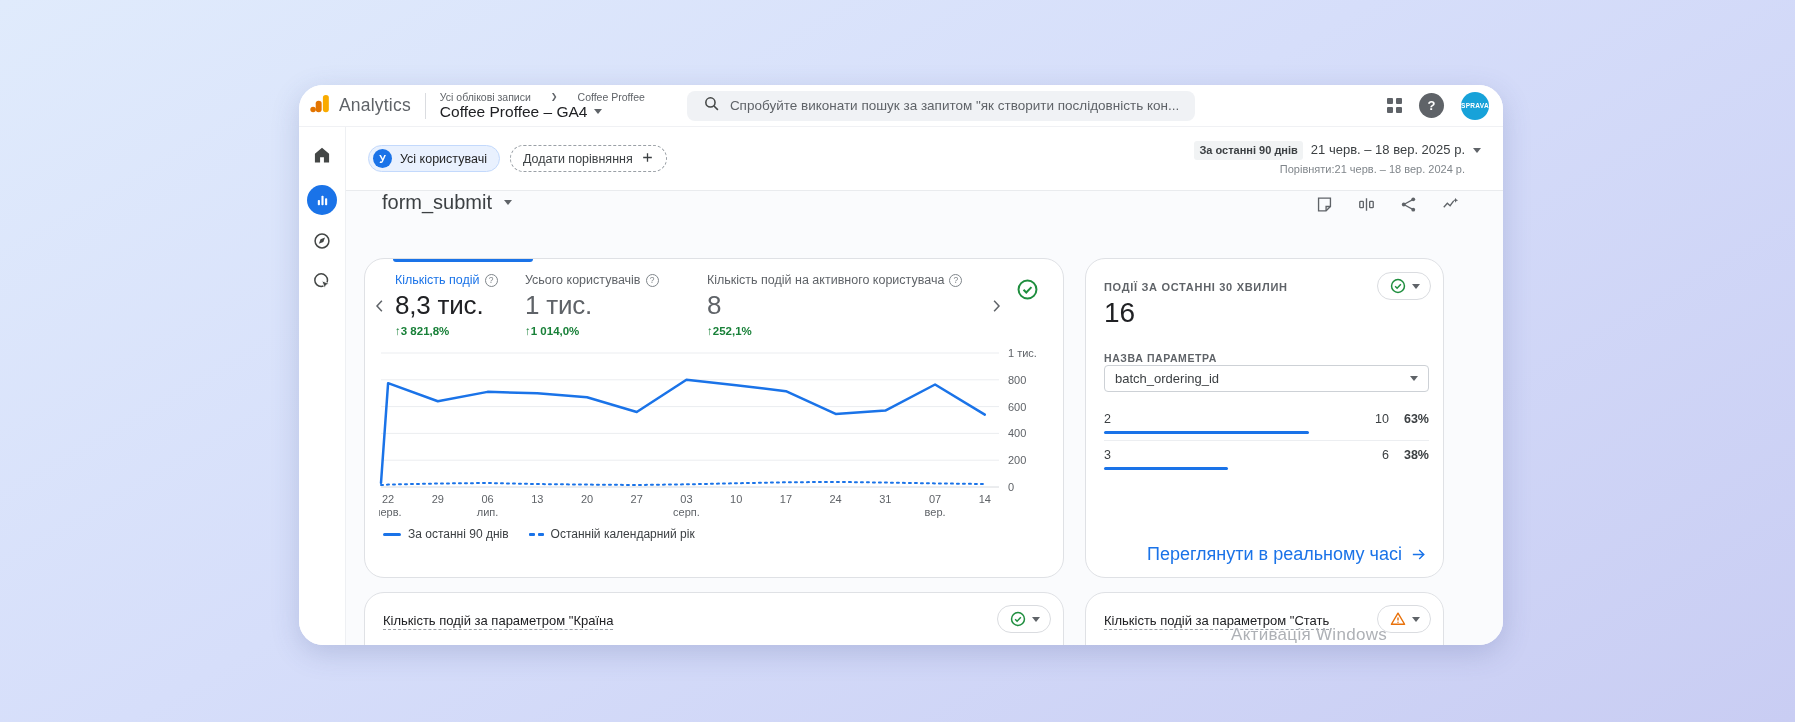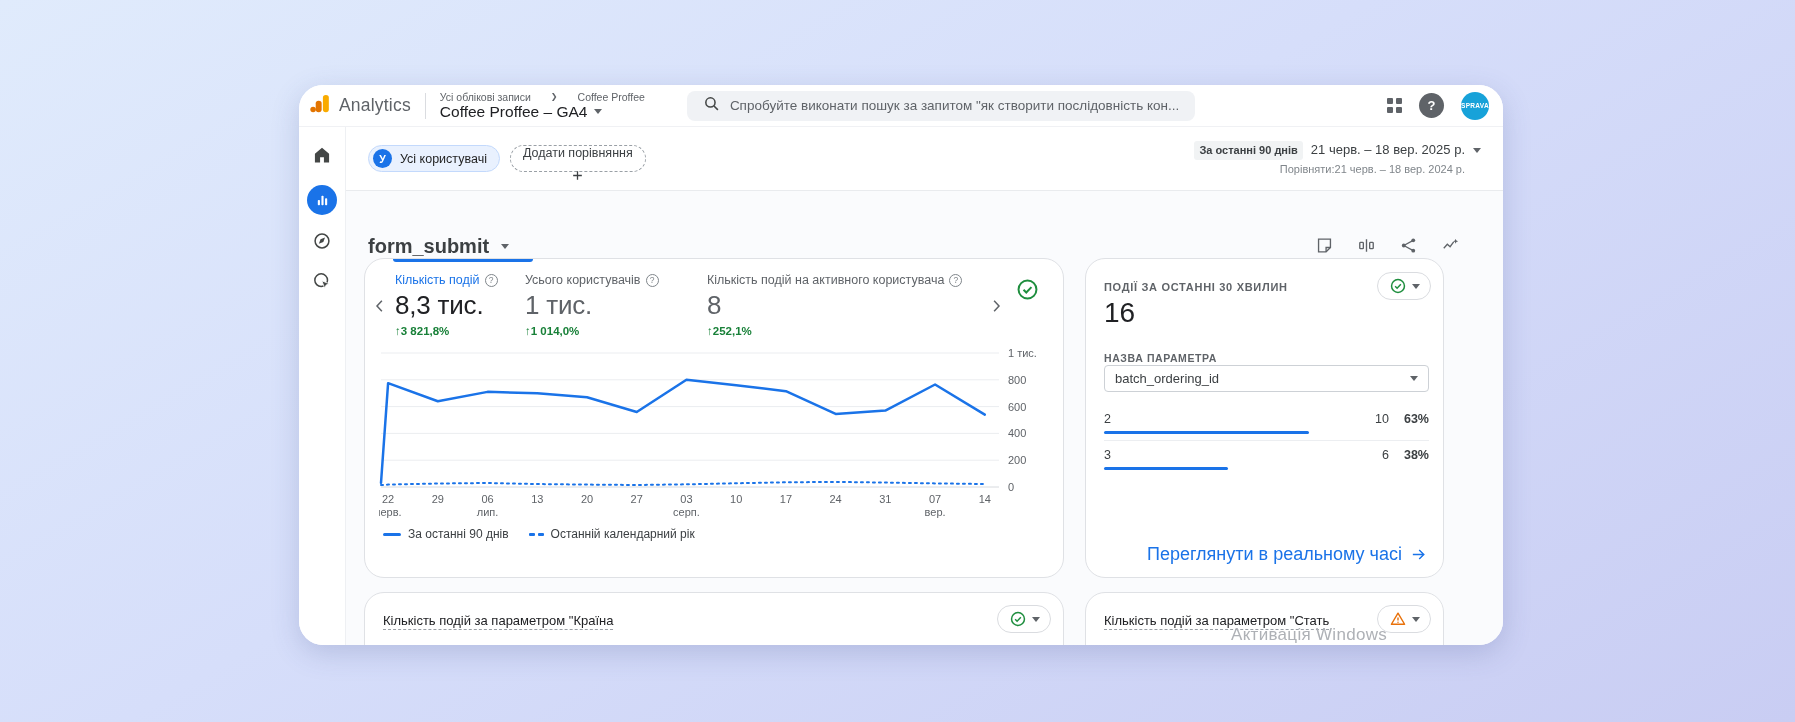--- a/index.html
+++ b/index.html
@@ -47,30 +47,30 @@
   
   .content { position:absolute; top:42px; left:47px; right:0; bottom:0; background:#fafbfd; overflow:hidden; }
   .chips-row { position:absolute; top:0; left:0; right:0; height:64px; background:#fff;
                border-bottom:1px solid #e9ebee; display:flex; align-items:center; padding:0 22px; }
   .chip-all { display:flex; align-items:center; gap:8px; height:27px; padding:0 12px 0 4px;
               background:#e9f1fe; border:1px solid #c3d9fc; border-radius:14px; }
   .chip-badge { width:19px; height:19px; border-radius:50%; background:#1a73e8; color:#fff;
                 font-size:10.5px; font-weight:700; display:flex; align-items:center; justify-content:center; }
   .chip-all-label { font-size:12.5px; color:#1f1f1f; font-weight:500; }
   .chip-add { display:flex; align-items:center; gap:8px; height:27px; padding:0 12px; margin-left:10px;
-              border:1px dashed #9aa0a6; border-radius:14px; background:#fff;flex-direction:column; }
+              border:1px dashed #9aa0a6; border-radius:14px; background:#fff; }
   .chip-add-label { font-size:12.5px; color:#3c4043; font-weight:500; }
   .date-block { margin-left:auto; text-align:right; line-height:1.35; }
   .date-line1 { display:flex; align-items:center; justify-content:flex-end; gap:8px; }
   .date-preset { font-size:11px; font-weight:700; color:#3c4043; background:#f1f3f4; padding:2px 5px; border-radius:3px; }
   .date-range { font-size:13px; color:#3c4043; font-weight:500; }
   .date-compare { font-size:11px; color:#80868b; margin-top:2px; margin-right:16px; }
 
-  .report-head { position:absolute; top:64px; left:0; right:0; height:67px; display:flex; align-items:flex-end;
-                 padding:0 40px 0 22px;font-weight:bold; }
+  .report-head { position:absolute; top:64px; left:14px; right:0; height:67px; display:flex; align-items:flex-start;
+                 padding:0 40px 0 22px; }
   .report-title-wrap { display:flex; align-items:center; gap:12px; }
   .report-title { font-size:20px; color:#3c4043; }
   .head-icons { margin-left:auto; display:flex; align-items:center; gap:16px; }
   .hicon { width:26px; height:26px; display:flex; align-items:center; justify-content:center; }
 
   .card { position:absolute; background:#fff; border:1px solid #dfe1e5; border-radius:20px; }
   .main-card { left:18px; top:131px; width:700px; height:320px; }
   .rt-card   { left:739px; top:131px; width:359px; height:320px; }
   .bl-card   { left:18px; top:465px; width:700px; height:90px; }
   .br-card   { left:739px; top:465px; width:359px; height:90px; }

